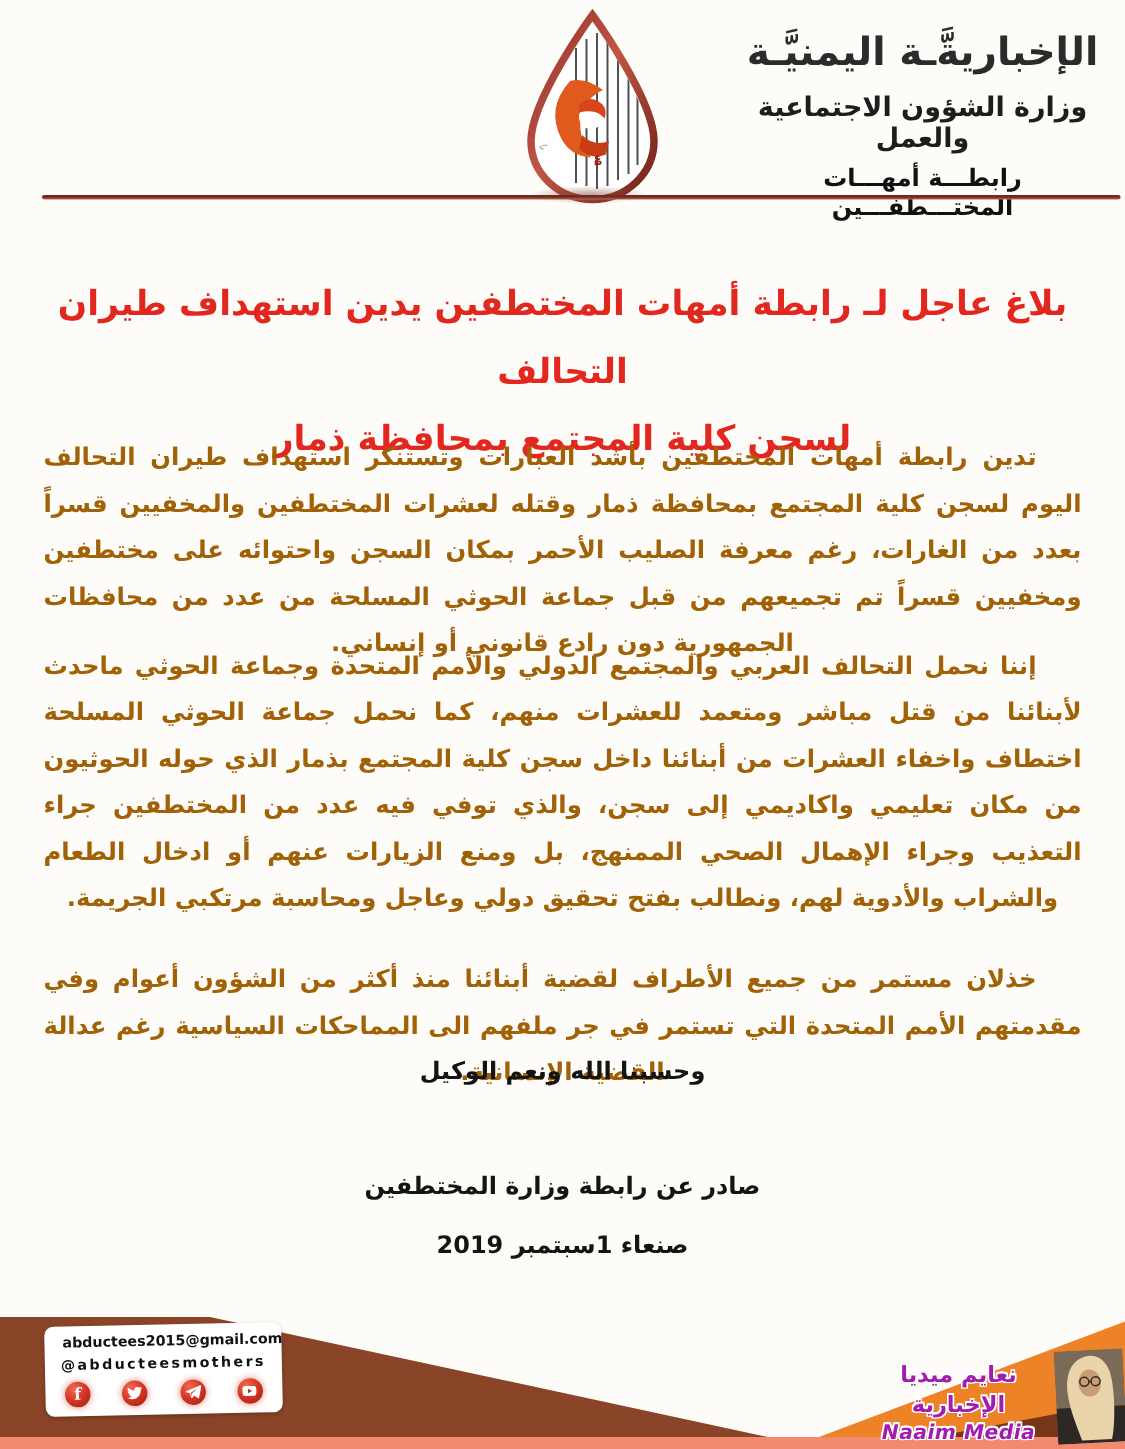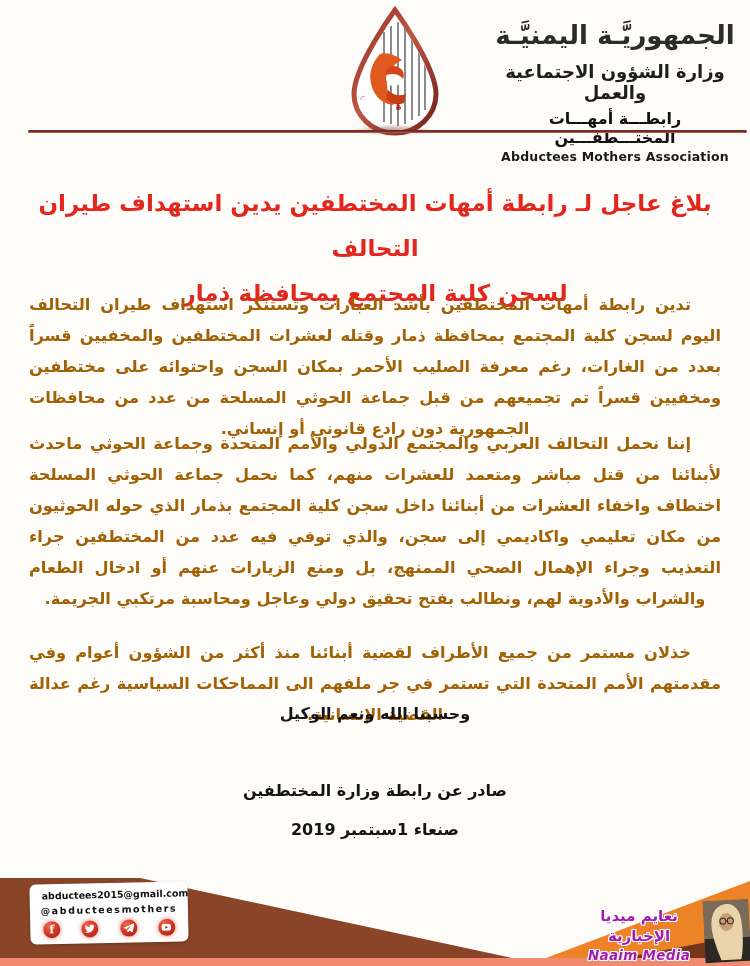--- a/index.html
+++ b/index.html
@@ -125,24 +125,23 @@
       </g>
       <path id="arcpath" d="M33,92 a34,33 0 0 0 68,0" fill="none"></path>
       <text font-size="5" fill="#8a6a60">
         <textPath href="#arcpath" startOffset="4">رابطة أمهات المختطفين • Abductees Mothers Association</textPath>
       </text>
     </svg>
   </div>
   <div class="logo-shadow"></div>
 
   <div class="org">
-    <div class="callig">الجمهوريَّـة اليمنيَّـة</div>
+    <div class="callig">الإخباريةَّـة اليمنيَّـة</div>
     <div class="ministry">وزارة الشؤون الاجتماعية والعمل</div>
     <div class="assoc-ar">رابطـــة أمهـــات المختـــطفـــين</div>
-    <div class="assoc-en">Abductees Mothers Association</div>
   </div>
 
   <div class="hdr-rule"></div>
 
   <div class="title-block">
     <div>بلاغ عاجل لـ رابطة أمهات المختطفين يدين استهداف طيران التحالف</div>
     <div>لسجن كلية المجتمع بمحافظة ذمار</div>
   </div>
 
   <p class="body-par par1">تدين رابطة أمهات المختطفين بأشد العبارات وتستنكر استهداف طيران التحالف اليوم لسجن كلية المجتمع بمحافظة ذمار وقتله لعشرات المختطفين والمخفيين قسراً بعدد من الغارات، رغم معرفة الصليب الأحمر بمكان السجن واحتوائه على مختطفين ومخفيين قسراً تم تجميعهم من قبل جماعة الحوثي المسلحة من عدد من محافظات الجمهورية دون رادع قانوني أو إنساني.</p>

